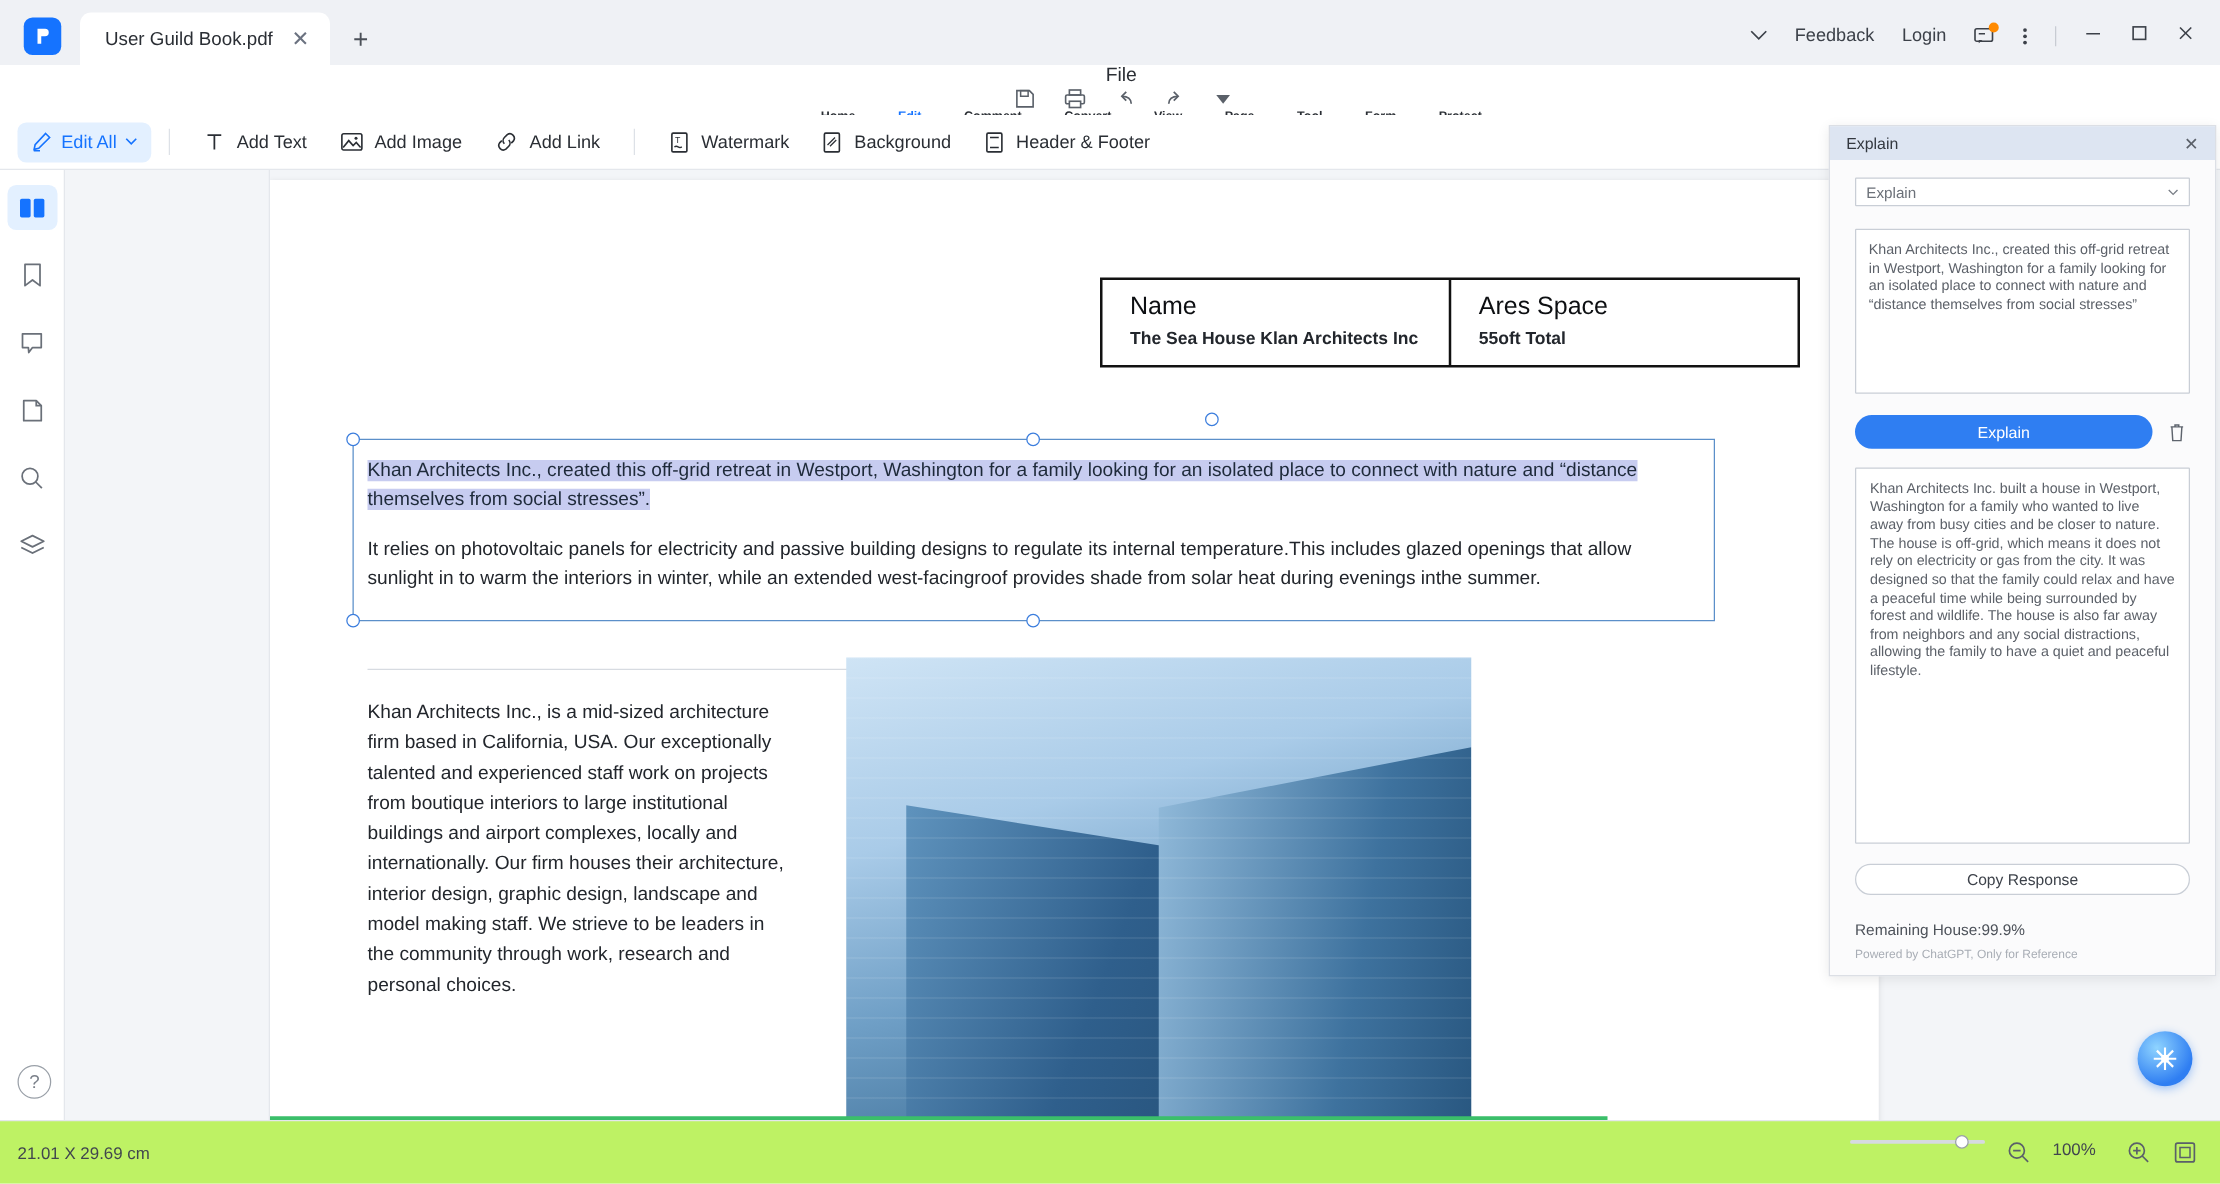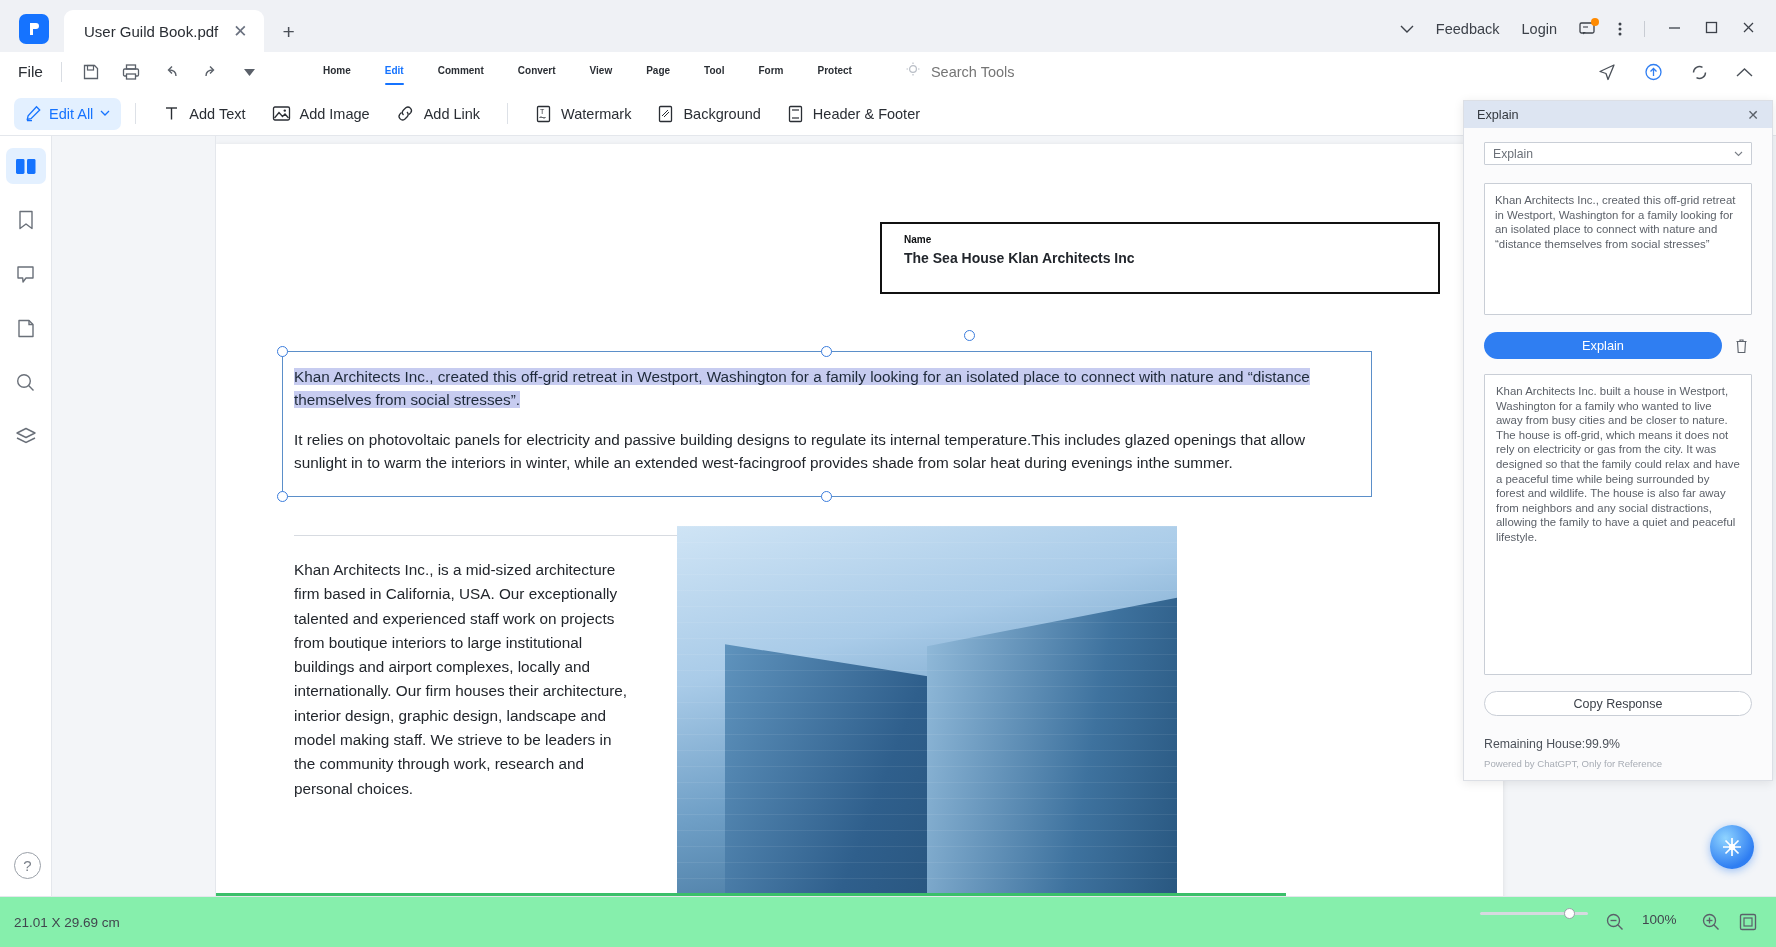--- a/index.html
+++ b/index.html
@@ -39,21 +39,21 @@
   .vdiv { width:1px; height:16px; background:#c8ccd3; }
   .notif-wrap { position:relative; }
   .notif-dot {
     position:absolute; right:-3px; top:-3px; width:8px; height:8px;
     background:#ff8a00; border-radius:50%;
   }
 
   
   .menubar {
     position:absolute; left:0; top:52px; width:1776px; height:40px;
-    background:#ffffff; display:flex; align-items:center;
+    background:#ffffff; display:flex; align-items:center;flex-direction:column;
   }
   .file-btn { margin-left:18px; font-size:15.5px; color:#2a2e34; cursor:pointer; }
   .mb-div { width:1px; height:20px; background:#d9dde3; margin-left:18px; }
   .qicons { display:flex; align-items:center; gap:22px; margin-left:20px; color:#5a6069; }
   .qicons span { cursor:pointer; display:flex; }
   .ribbon-tabs { display:flex; align-items:center; gap:34px; margin-left:66px; }
   .rtab {
     font-size:10px; color:#2a2e34; cursor:pointer; position:relative;
     padding-bottom: 3px; font-weight:600;
   }
@@ -124,21 +124,21 @@
     position:absolute; left:78px; top:72px; width:700px;
     font-size:47px; line-height:57px; font-weight:bold;
     color:#0d0f12; letter-spacing:-0.5px;
   }
   .doc-table {
     position:absolute; left:664px; top:78px; width:560px; height:72px;
     border:2px solid #111; display:flex;
   }
   .dtcell { flex:1; border-right:2px solid #111; padding:10px 22px; }
   .dtcell:last-child { border-right:none; }
-  .dt-head { font-size:10px; font-weight:bold; color:#0d0f12; margin-bottom:6px; }
+  .dt-head { font-size:20px; font-weight:normal; color:#0d0f12; margin-bottom:6px; }
   .dt-val { font-size:14px; color:#22262c; line-height:14px;font-weight:bold; }
 
   
   .selbox {
     position:absolute; left:66px; top:207px; width:1090px; height:146px;
     border:1.5px solid #5b8fc9;
   }
   .handle {
     position:absolute; width:11px; height:11px; border:1.6px solid #3b7ddd;
     background:#fff; border-radius:50%;
@@ -217,21 +217,21 @@
     margin-top:16px; width:100%; height:25px; border:1px solid #c9ced6;
     background:#fff; border-radius:13px; display:flex; align-items:center;
     justify-content:center; font-size:12.5px; color:#3d424a; cursor:pointer;
   }
   .ex-tokens { margin-top:21px; font-size:12.3px; color:#4d525a; }
   .ex-powered { margin-top:7px; font-size:9.6px; color:#a8adb5; }
 
   
   .statusbar {
     position:absolute; left:0; bottom:0; width:1776px; height:51px;
-    background:#86efac; border-top:1px solid #e4e7ec;
+    background:#bef264; border-top:1px solid #e4e7ec;
     display:flex; align-items:center;
   }
   .dims { margin-left:14px; font-size:13.5px; color:#41464e; }
   .sb-right { margin-left:auto; display:flex; align-items:flex-start; gap:17px; padding-right:18px; }
   .zoomtrack { width:108px; height:3px; background:#d6dae0; border-radius:2px; position:relative; }
   .zoomthumb {
     position:absolute; left:84px; top:-4px; width:11px; height:11px;
     background:#fff; border:1.5px solid #9aa0a8; border-radius:50%;
   }
   .zoomlevel { font-size:13.5px; color:#41464e; min-width:42px; }
@@ -499,20 +499,24 @@
 
   <div class="docarea">
     <div class="page">
 
 
       <div class="doc-table">
         <div class="dtcell">
           <div class="dt-head">Name</div>
           <div class="dt-val">The Sea House Klan Architects Inc</div>
         </div>
+        <div class="dtcell">
+          <div class="dt-head">Ares Space</div>
+          <div class="dt-val">55oft Total</div>
+        </div>
       </div>
 
       <div class="selbox">
         <div class="handle" style="left:-6px;  top:-6px;"></div>
         <div class="handle" style="left:50%; margin-left:-6px; top:-6px;"></div>
         <div class="handle" style="left:-6px;  bottom:-6px;"></div>
         <div class="handle" style="left:50%; margin-left:-6px; bottom:-6px;"></div>
       </div>
       <div class="handle" style="left:748px; top:186px;"></div>
 

